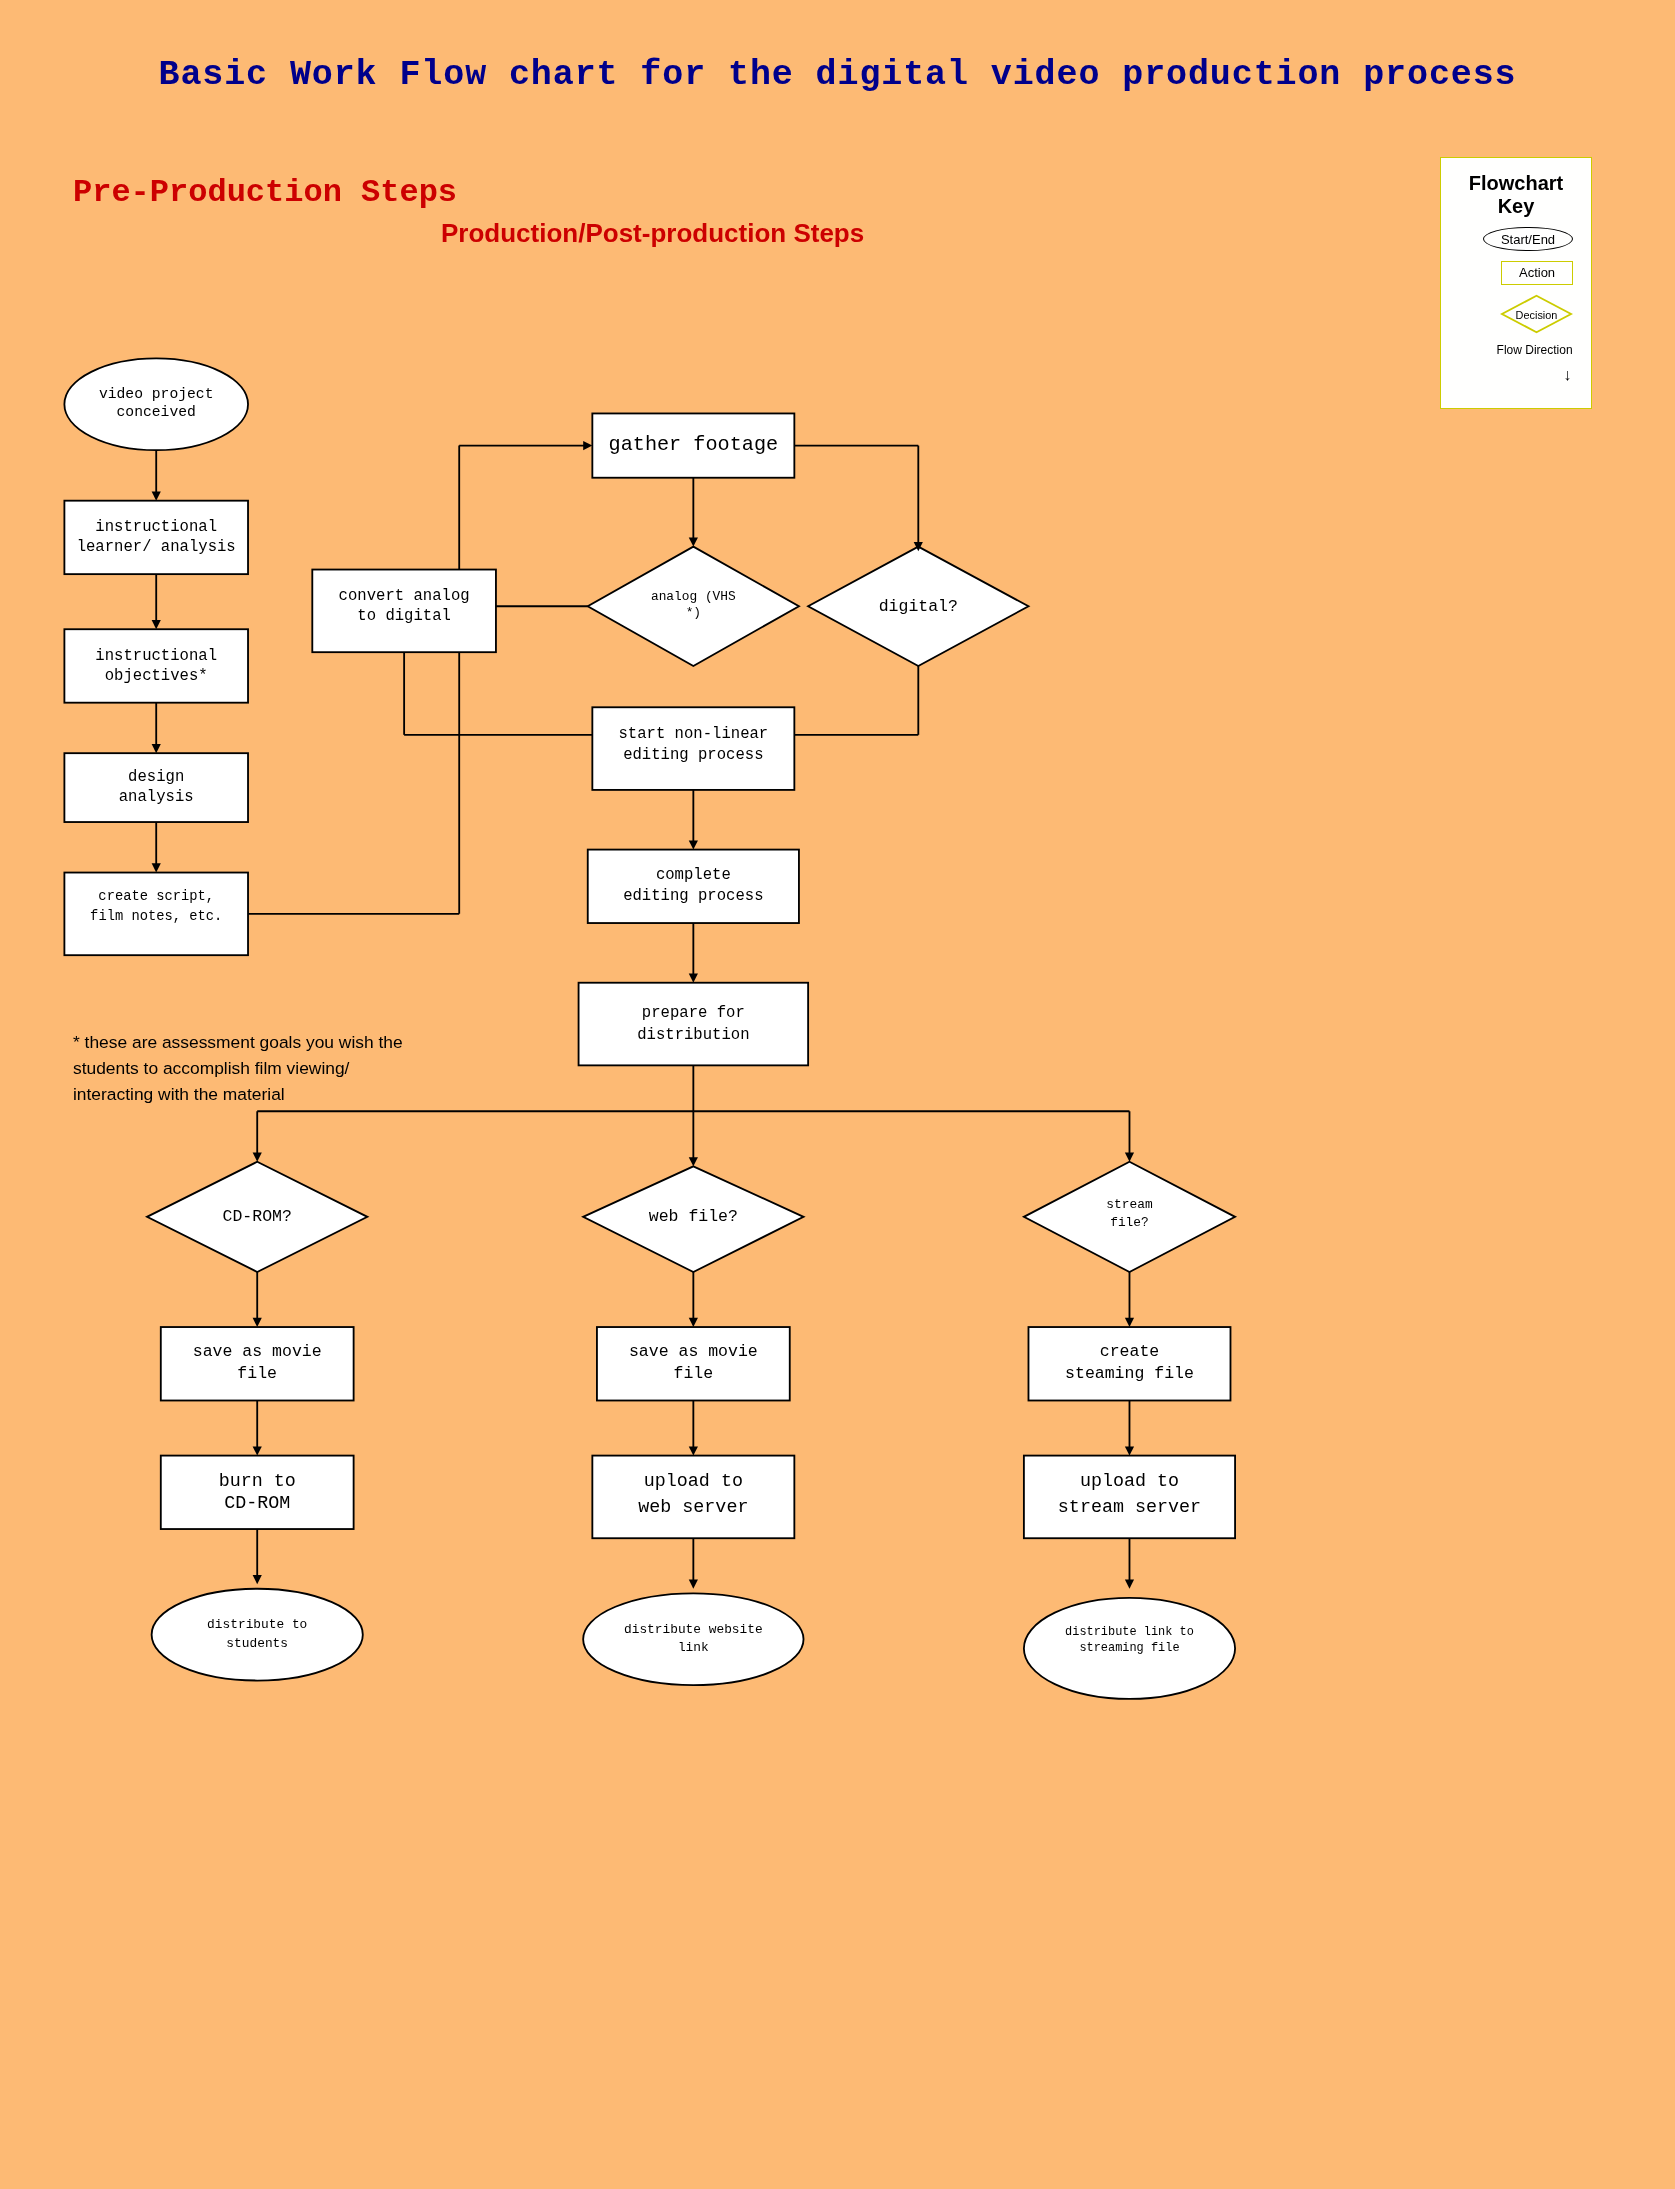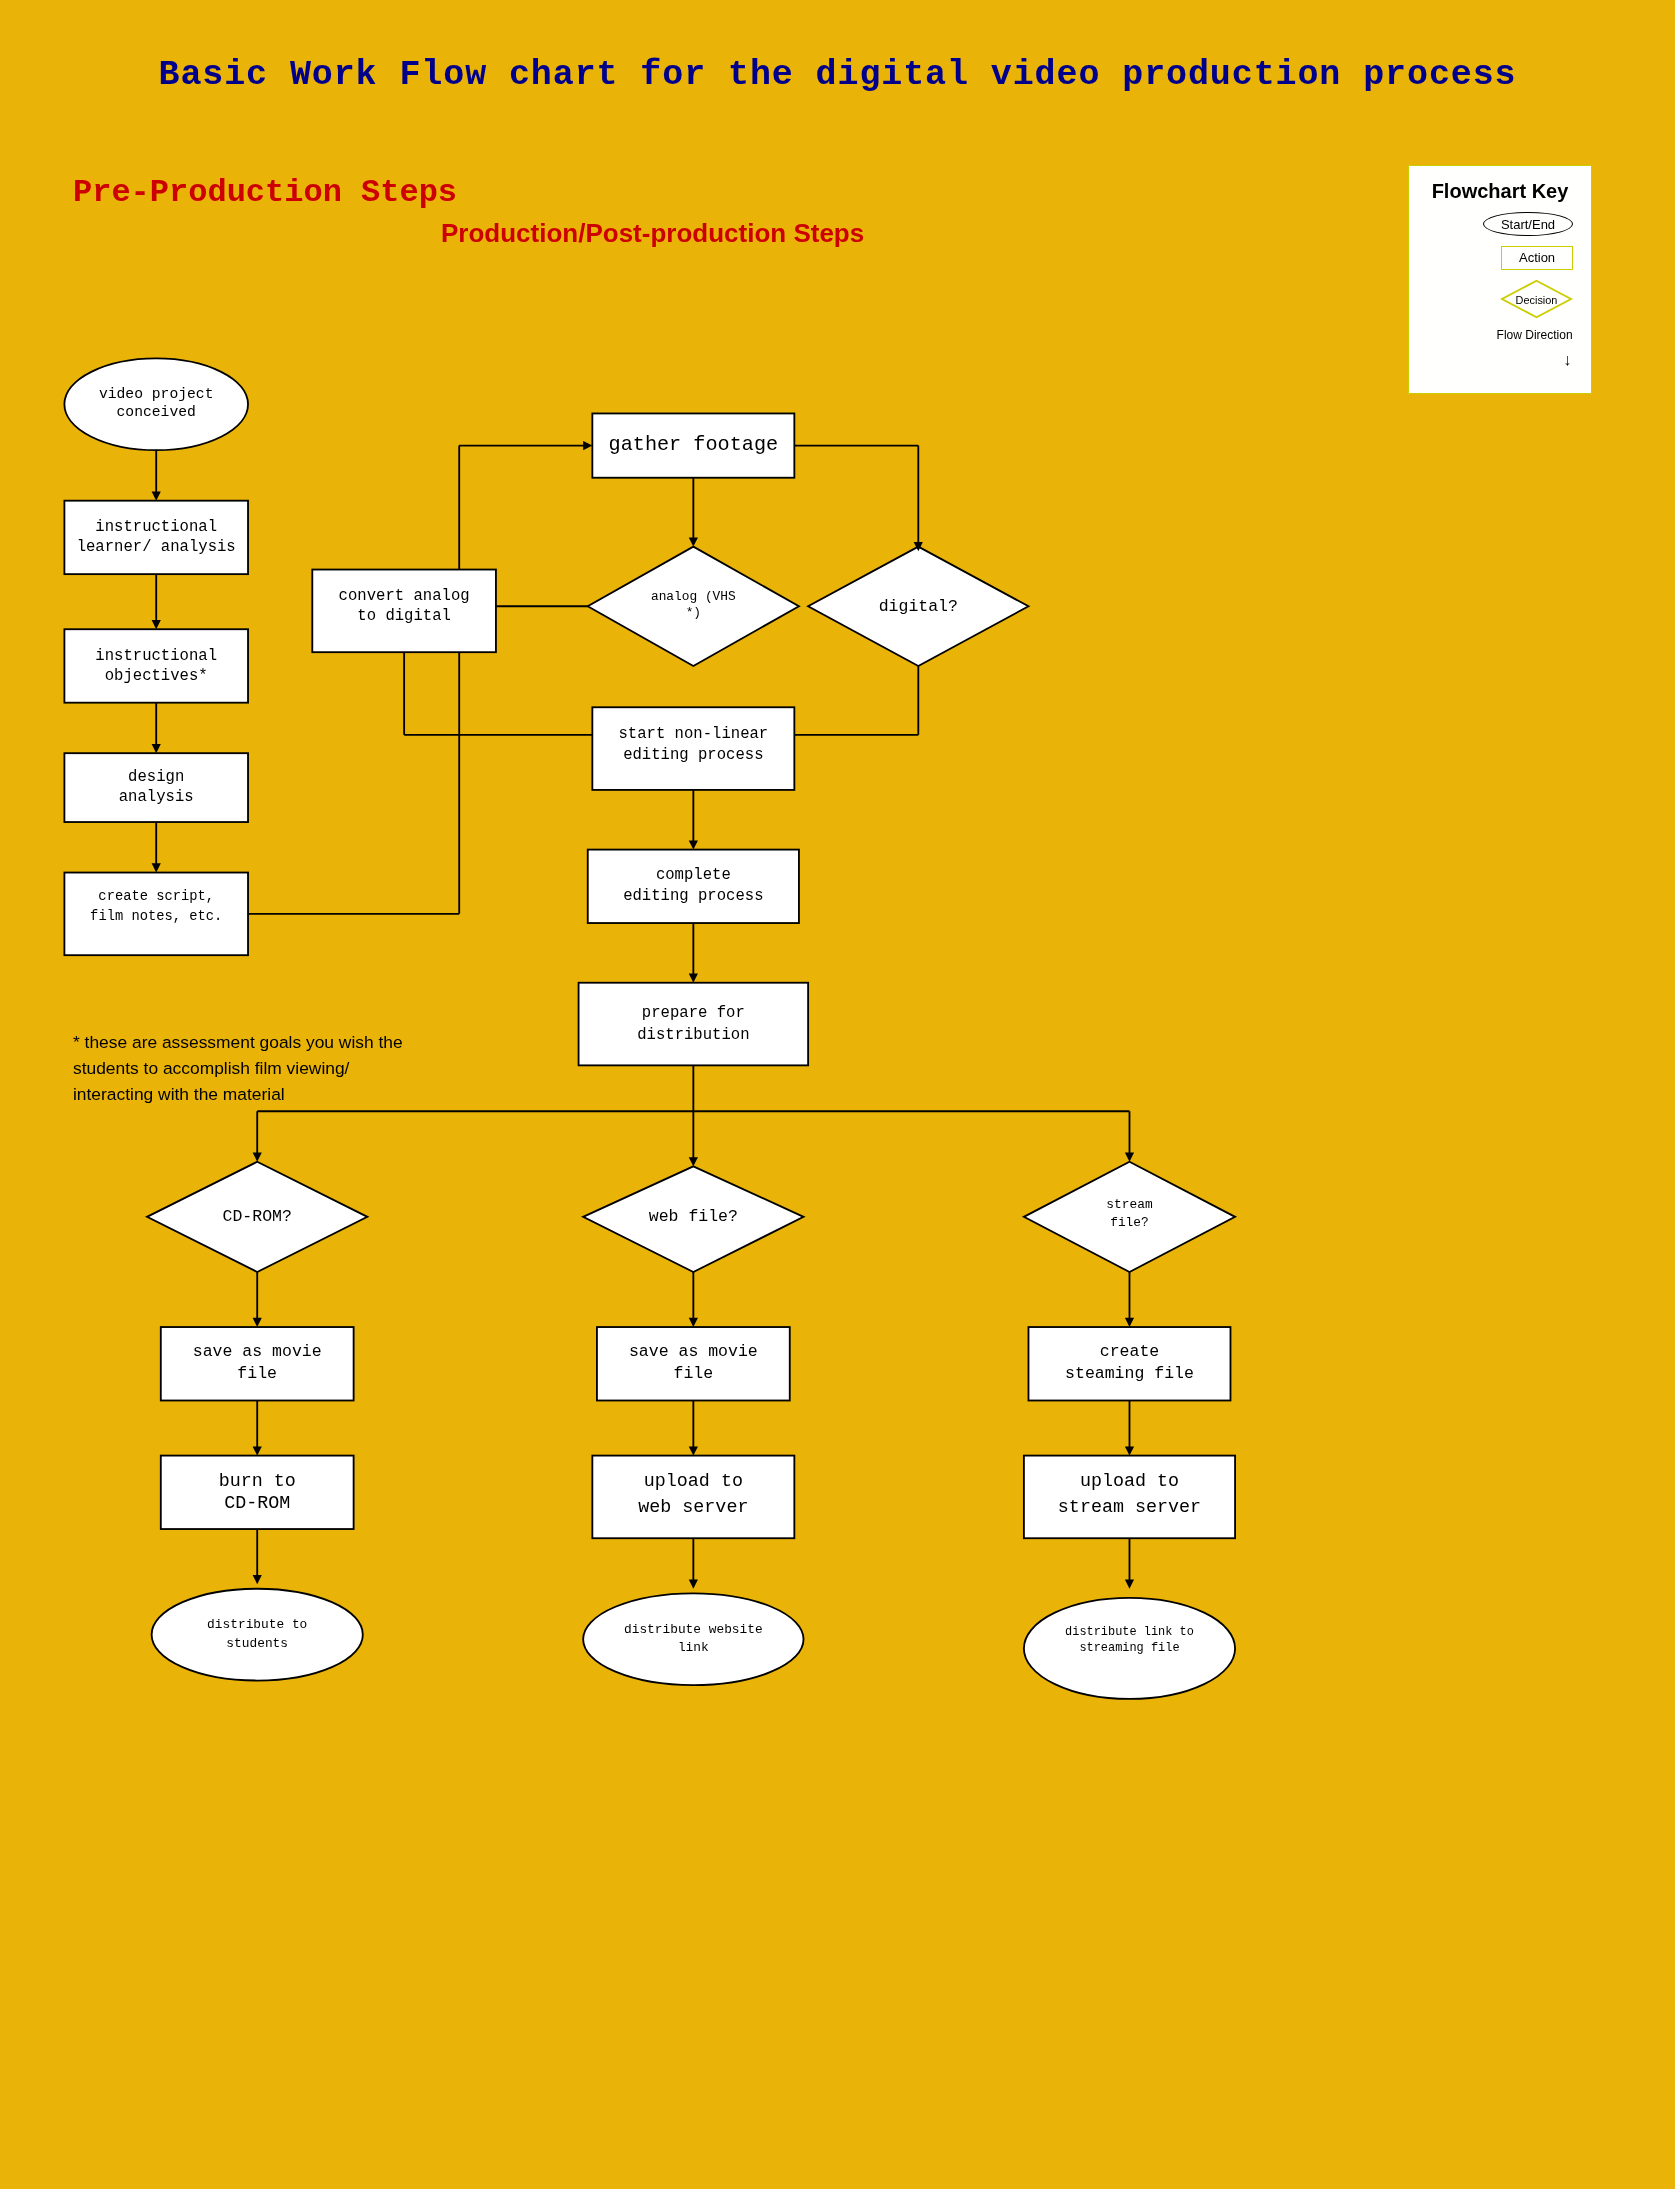--- a/index.html
+++ b/index.html
@@ -8,21 +8,21 @@
       font-family: 'Courier New', monospace;
       width: 1675px;
       min-height: 2189px;
       position: relative;
       overflow-x: hidden;
     }
 
     .page {
       width: 1675px;
       min-height: 2189px;
-      background: #eab308;
+      background: #fdba74;
       position: relative;
       padding: 55px 53px;
     }
 
     .main-title {
       text-align: center;
       color: #00008B;
       font-size: 35px;
       font-weight: bold;
       font-family: 'Courier New', monospace;
@@ -48,25 +48,25 @@
       position: absolute;
       left: 441px;
       top: 174px;
       margin-top: 44px;
     }
 
     
     .flowchart-key {
       position: absolute;
       right: 83px;
-      top: 165px;
+      top: 157px;
       border: 1.8px solid #cccc00;
       background: #fffffe;
       padding: 13.8px 18.4px;
-      width: 184px;
+      width: 152px;
     }
 
     .key-title {
       font-size: 20px;
       font-weight: bold;
       text-align: center;
       margin-bottom: 9.2px;
       font-family: Arial, sans-serif;
     }
 

